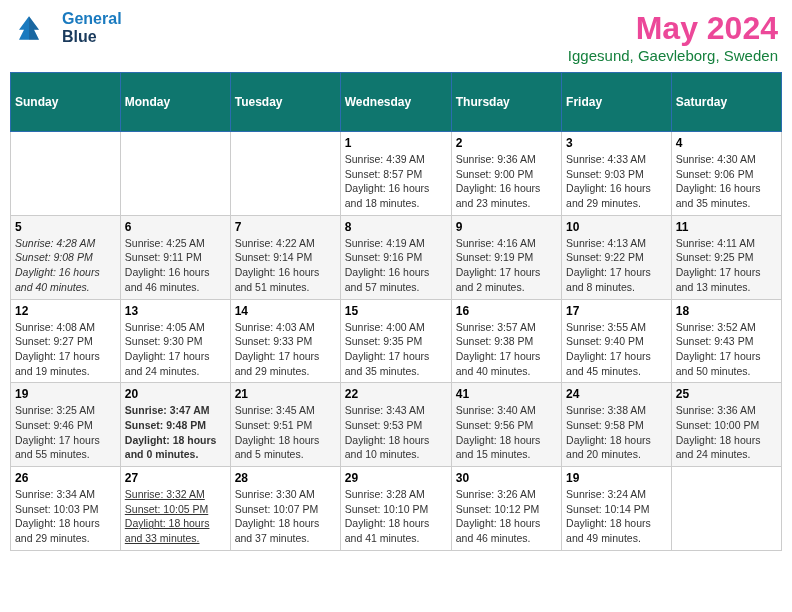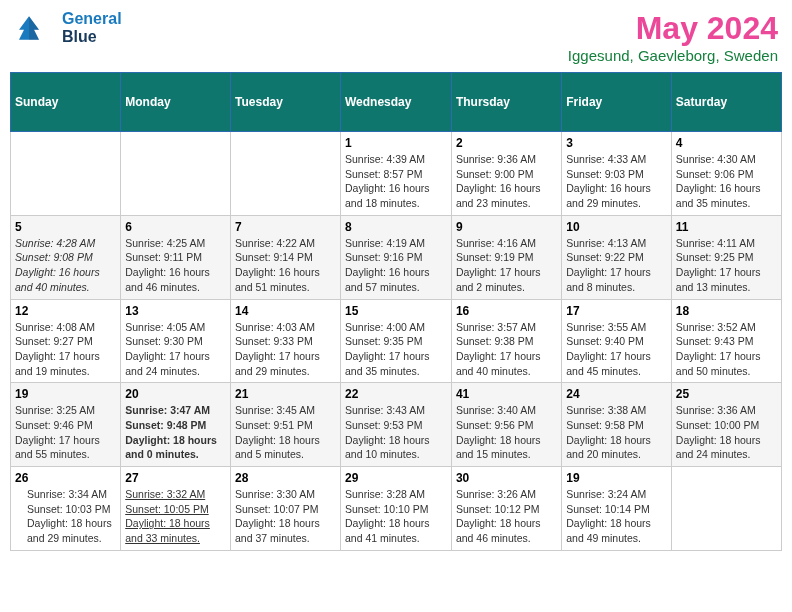--- a/index.html
+++ b/index.html
@@ -304,21 +304,21 @@
           <span class="day-number">25</span>
           <div class="day-info" style="white-space: pre-line;">Sunrise: 3:36 AM
 Sunset: 10:00 PM
 Daylight: 18 hours
 and 24 minutes.</div>
         </td>
       </tr>
       <tr class="row-odd">
         <td>
           <span class="day-number">26</span>
-          <div class="day-info" style="white-space: pre-line; margin-left: 12px;">Sunrise: 3:34 AM
+          <div class="day-info" style="white-space: pre-line;">Sunrise: 3:34 AM
 Sunset: 10:03 PM
 Daylight: 18 hours
 and 29 minutes.</div>
         </td>
         <td>
           <span class="day-number">27</span>
           <div class="day-info" style="white-space: pre-line; text-decoration: underline;">Sunrise: 3:32 AM
 Sunset: 10:05 PM
 Daylight: 18 hours
 and 33 minutes.</div>

